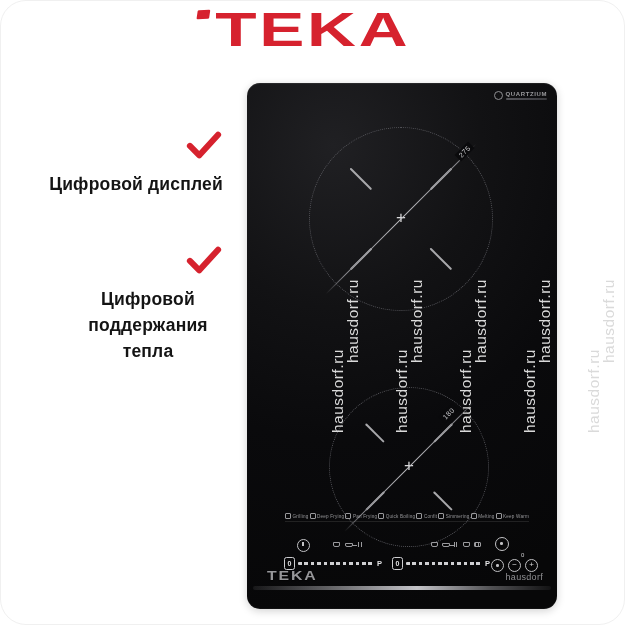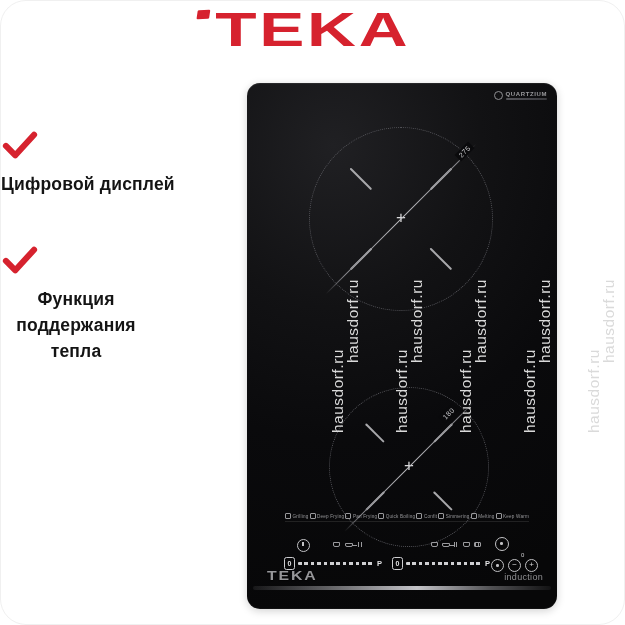--- a/index.html
+++ b/index.html
@@ -15,21 +15,21 @@
     display:inline-block; position:relative; color:#d6222e;
     font-size:49px; font-weight:bold; letter-spacing:2px; line-height:52px;
     transform:scaleX(1.38); transform-origin:center;
   }
   .logo-quad {
     position:absolute; left:-13px; top:7px; width:9px; height:9px;
     background:#d6222e; border-radius:1px; transform:skewX(-10deg) rotate(-4deg);
   }
 
   
-  .feature { position:absolute; left:0; width:222px; display:flex; flex-direction:column; align-items:flex-start; }
+  .feature { position:absolute; left:0; width:222px; display:flex; flex-direction:column; align-items:flex-end; }
   .f1 { top:129px; } .f2 { top:244px; } .f3 { top:404px; }
   .check-svg { width:38px; height:30px; }
   .feature-label {
     margin-top:11px; font-size:17.5px; font-weight:bold; color:#141414;
     text-align:center; line-height:26px; letter-spacing:.2px;
   }
   .f2 .feature-label { width:150px; }
 
   
   .hob {
@@ -166,21 +166,21 @@
     <svg class="check-svg" viewBox="0 0 40 32">
       <polyline points="5,17 15,27 35,5" fill="none" stroke="#d6222e" stroke-width="6.5" stroke-linecap="round" stroke-linejoin="round"></polyline>
     </svg>
     <div class="feature-label">Цифровой дисплей</div>
   </div>
 
   <div class="feature f2">
     <svg class="check-svg" viewBox="0 0 40 32">
       <polyline points="5,17 15,27 35,5" fill="none" stroke="#d6222e" stroke-width="6.5" stroke-linecap="round" stroke-linejoin="round"></polyline>
     </svg>
-    <div class="feature-label">Функция поддержания тепла</div>
+    <div class="feature-label">Цифровой поддержания тепла</div>
   </div>
 
 
   <div class="hob">
 
     <div class="badge">
       <span class="badge-ring"></span>
       <span class="badge-col">
         <span class="badge-text">QUARTZIUM</span>
         <span class="badge-bar"></span>
@@ -271,21 +271,21 @@
     </div>
 
     <div class="ctl-btns">
       <span class="cbtn cbtn-timer"></span>
       <span class="zero-sup">0</span>
       <span class="cbtn cbtn-minus">−</span>
       <span class="cbtn cbtn-plus">+</span>
     </div>
 
     <div class="glass-brand">TEKA</div>
-    <div class="type-label">induction</div>
+    <div class="type-label">hausdorf</div>
     <div class="strip"></div>
   </div>
 
   <div class="wm-col wm-outer">
     <span>hausdorf.ru</span>
     <span>hausdorf.ru</span>
     <span>hausdorf.ru</span>
     <span>hausdorf.ru</span>
     <span>hausdorf.ru</span>
   </div>

